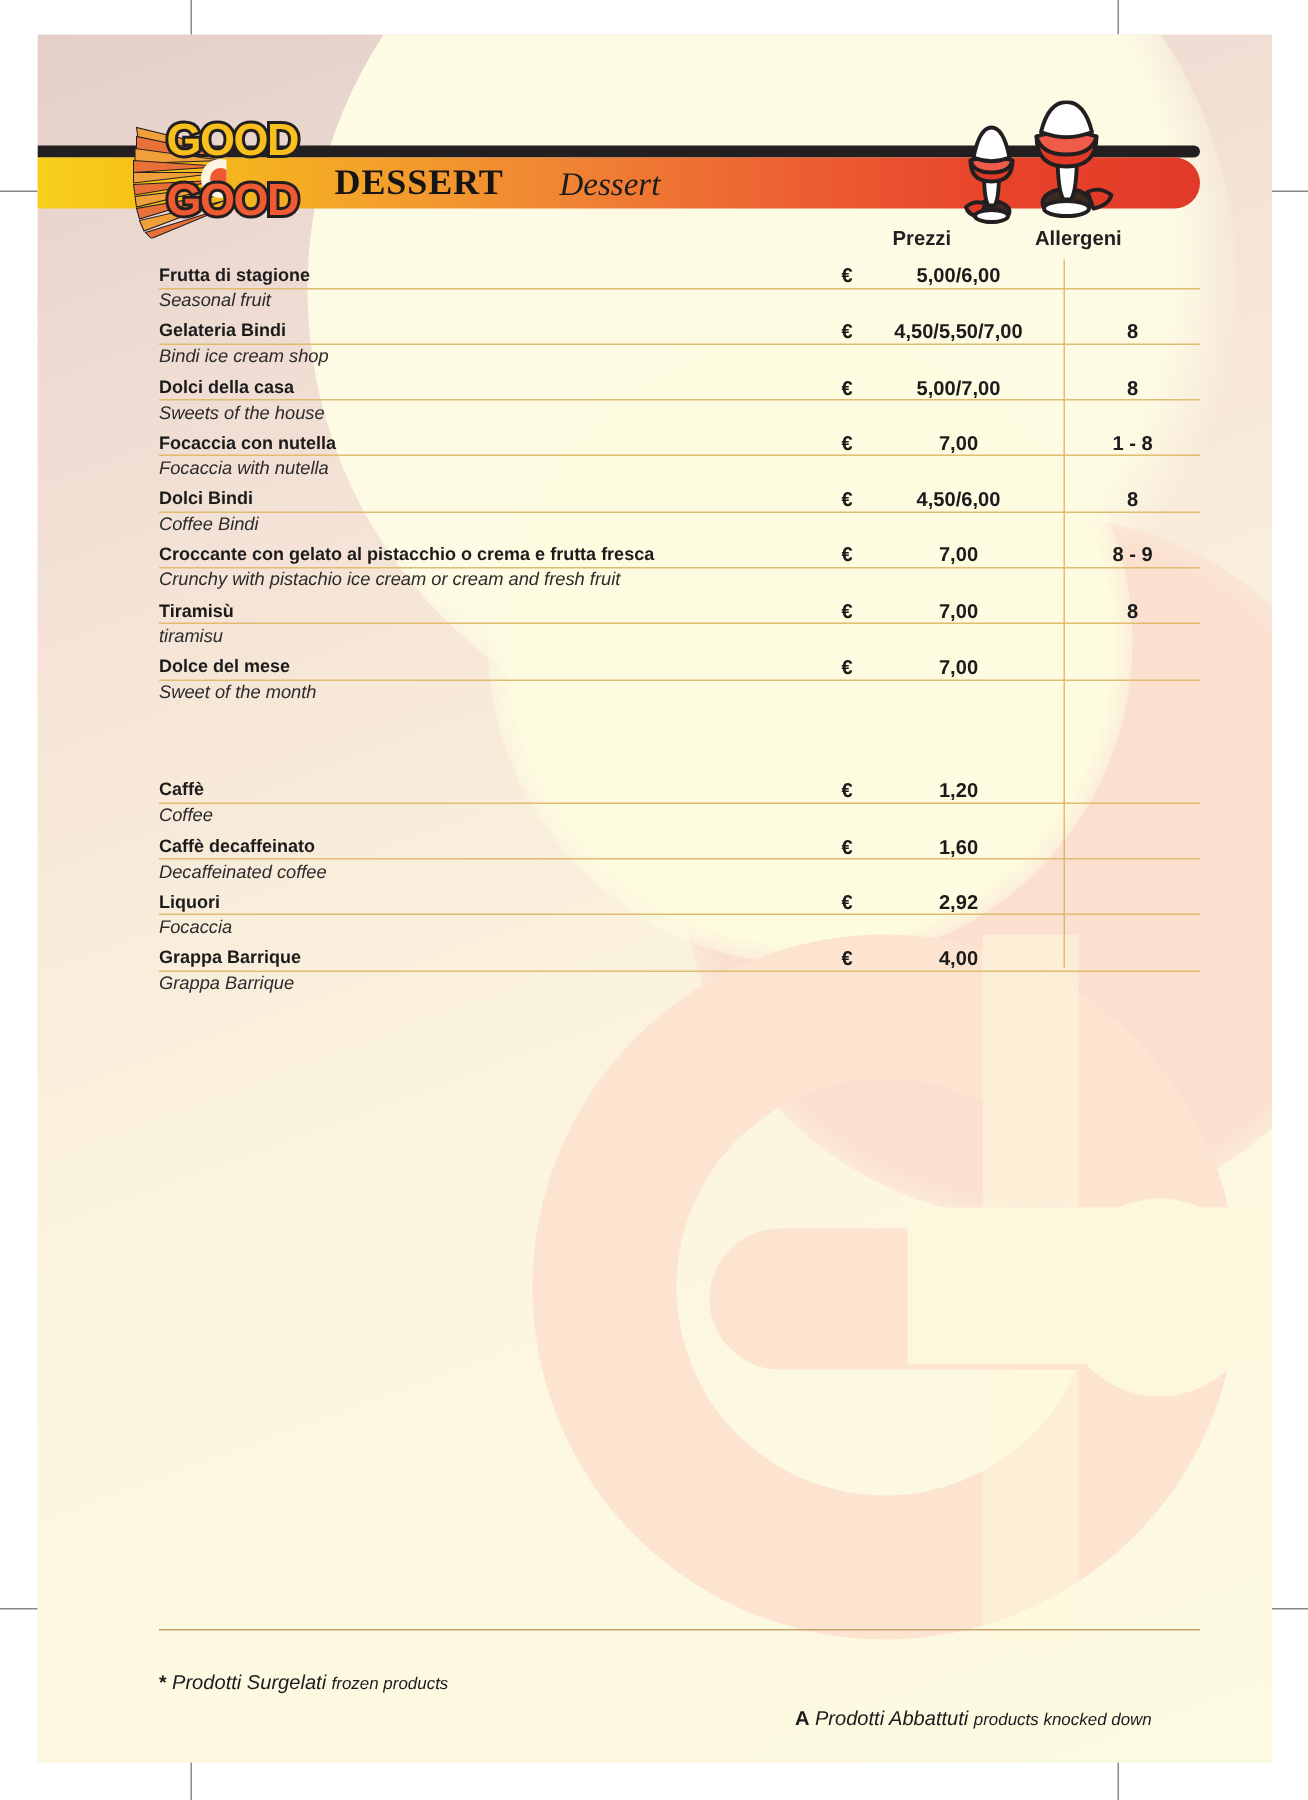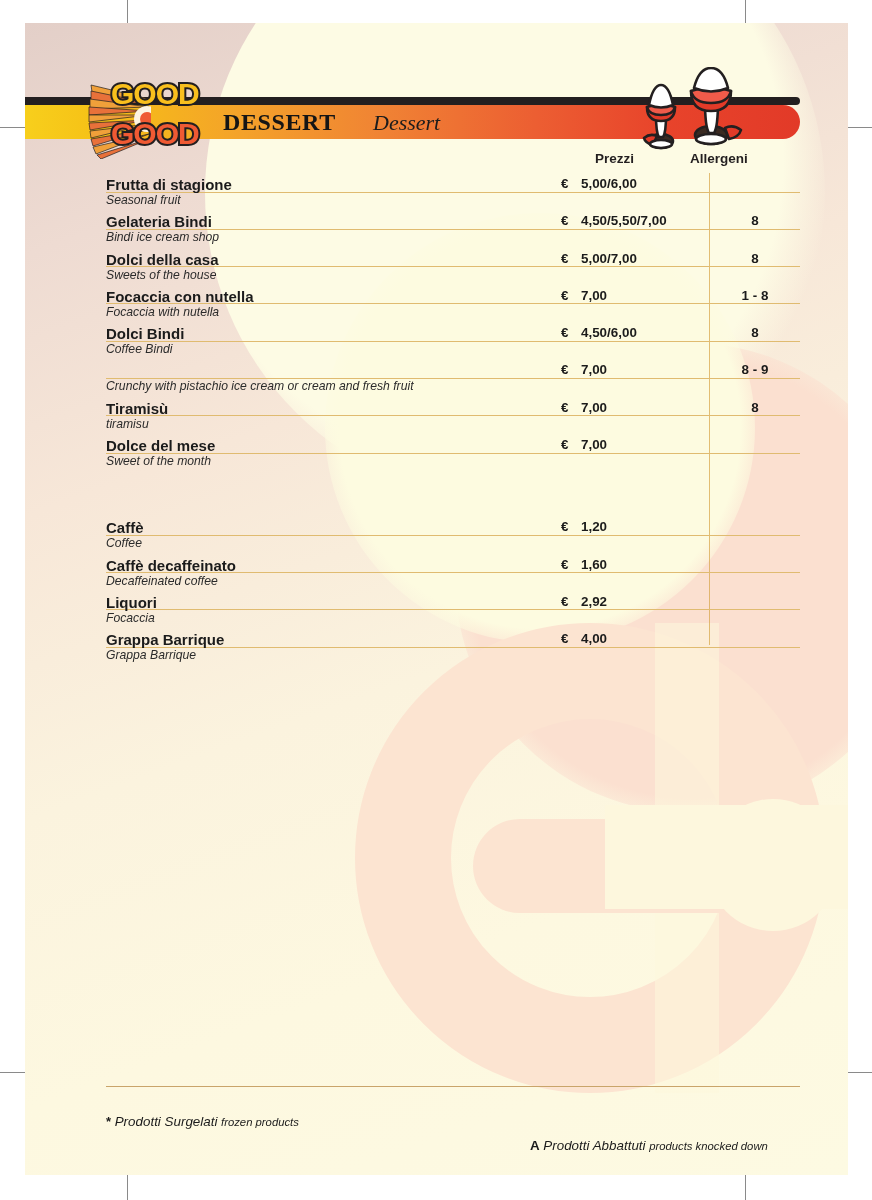--- a/index.html
+++ b/index.html
@@ -168,21 +168,21 @@
     opacity: .75;
   }
 
   .rows { position: absolute; left: 0; top: 24px; width: 823px; }
 
   .row { position: relative; height: 37.3px; }
   .row.spacer { height: 45px; }
 
   .it {
     position: absolute; left: 81px; top: 1px;
-    font-size: 15px; font-weight: bold; color: #1b1b1b;
+    font-size: 12px; font-weight: bold; color: #1b1b1b;
     white-space: nowrap;
     background: transparent;
     padding-right: 6px;
     z-index: 2;
   }
   .en {
     position: absolute; left: 81px; top: 18px;
     font-size: 12.2px; font-style: italic; color: #2b2b2b;
     white-space: nowrap;
     z-index: 2;
@@ -194,21 +194,21 @@
     z-index: 1;
   }
   .eur {
     position: absolute; left: 536px; top: 1px;
     font-size: 13.4px; font-weight: bold; color: #1b1b1b;
     z-index: 2;
   }
   .price {
     position: absolute; left: 556px; top: 1px;
     width: 116px;
-    text-align: left;
+    text-align: center;
     font-size: 13.4px; font-weight: bold; color: #1b1b1b;
     z-index: 2;
   }
   .allerg-val {
     position: absolute; left: 685px; top: 1px;
     width: 90px; text-align: center;
     font-size: 13.4px; font-weight: bold; color: #1b1b1b;
     z-index: 2;
   }
 
@@ -347,20 +347,21 @@
         <div class="row">
           <div class="leader"></div>
           <div class="it">Dolci Bindi</div>
           <div class="en">Coffee Bindi</div>
           <div class="eur">€</div>
           <div class="price">4,50/6,00</div>
           <div class="allerg-val">8</div>
         </div>
         <div class="row">
           <div class="leader"></div>
+          <div class="it">Croccante con gelato al pistacchio o crema e frutta fresca</div>
           <div class="en">Crunchy with pistachio ice cream or cream and fresh fruit</div>
           <div class="eur">€</div>
           <div class="price">7,00</div>
           <div class="allerg-val">8 - 9</div>
         </div>
         <div class="row">
           <div class="leader"></div>
           <div class="it">Tiramisù</div>
           <div class="en">tiramisu</div>
           <div class="eur">€</div>

